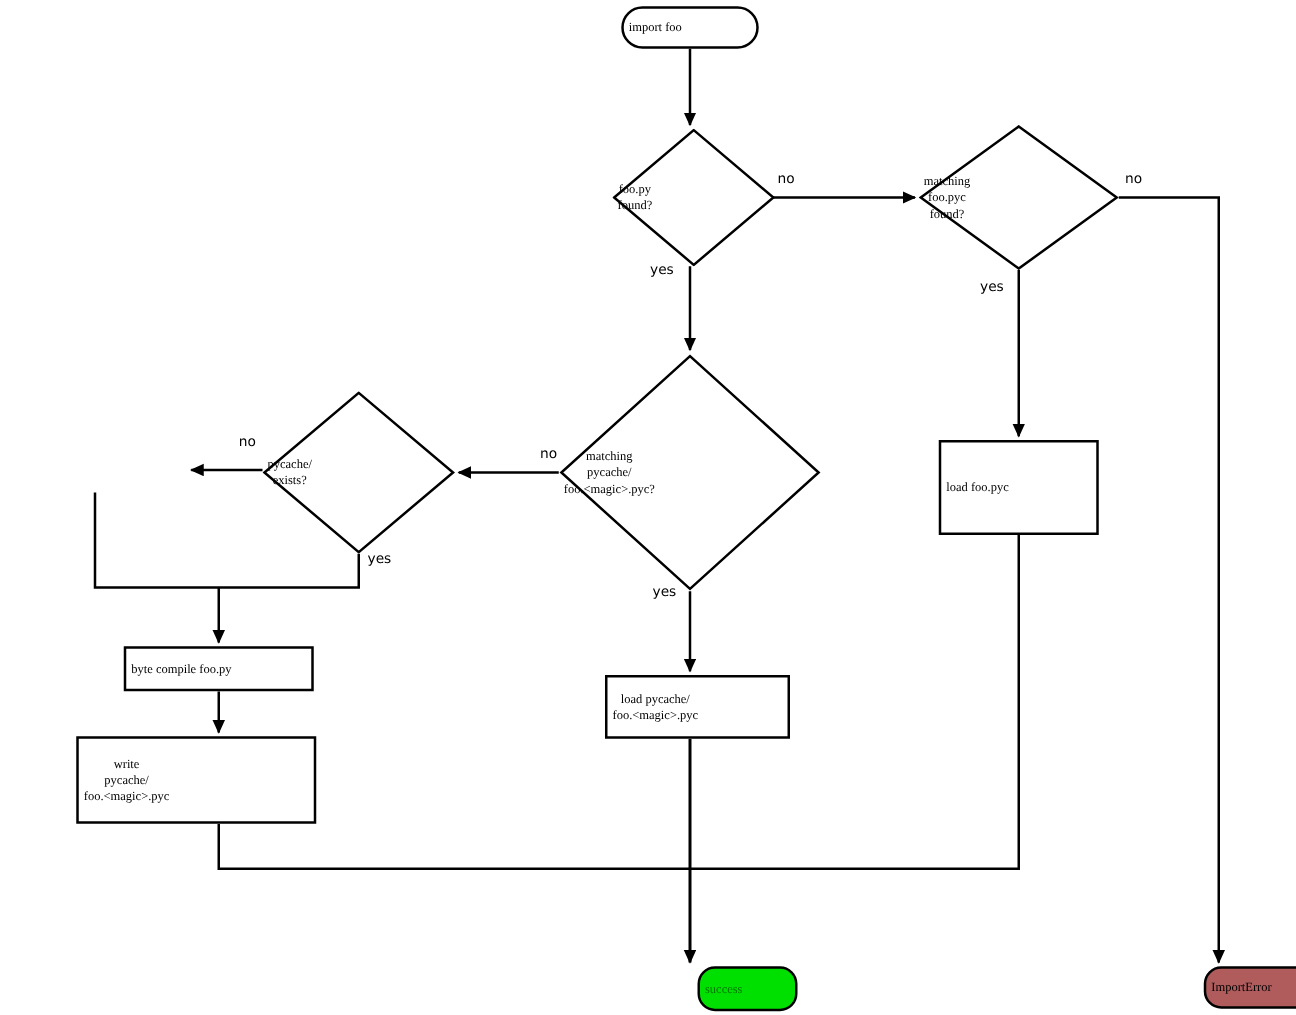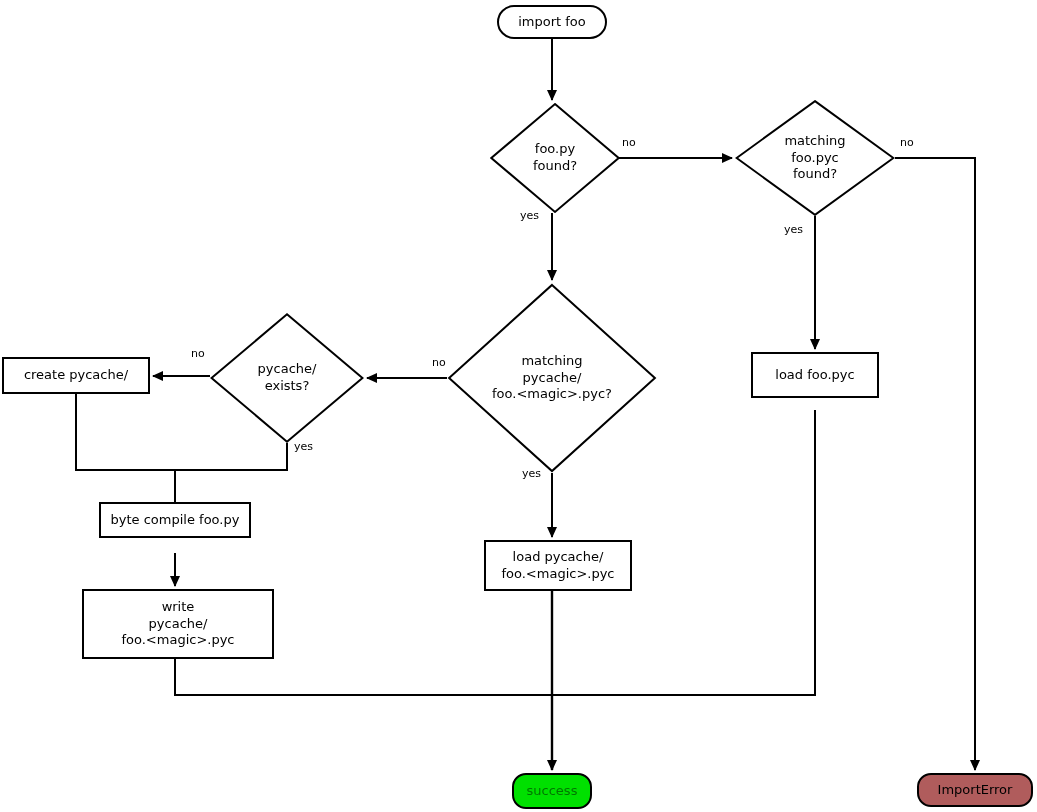--- a/index.html
+++ b/index.html
@@ -4,25 +4,25 @@
 <style>
   * { box-sizing: border-box; margin: 0; padding: 0; }
   html, body { background: #ffffff; }
   body { font-family: "DejaVu Sans", "Liberation Sans", sans-serif; color: #000; }
   .canvas { position: relative; width: 1037px; height: 812px; background: #ffffff; overflow: hidden; }
 
   .edges { position: absolute; left: 0; top: 0; }
   .edge { fill: none; stroke: #000; stroke-width: 2; }
   .edge.bold { stroke-width: 2.4; }
 
-  .node { position: absolute; display: flex; align-items: center; justify-content: center;
-          text-align: center; font-size: 13px; line-height: 1.3; color: #000; }
+  .node { position: absolute; display: flex; align-items: center; 
+          text-align: center; font-size: 10px; line-height: 1.3; color: #000; font-family: Liberation Serif, serif; }
   .rect { background: #fff; border: 2px solid #000; }
   .pill { background: #fff; border: 2px solid #000; border-radius: 17px; }
-  .terminal { border: 2px solid #000; border-radius: 14px; }
+  .terminal { border: 2px solid #000; border-radius: 14px; margin-left: 46px; }
   .diamond { background: transparent; }
   .diamond-shape { position: absolute; left: 0; top: 0; width: 100%; height: 100%; }
   .diamond-shape polygon { fill: #ffffff; stroke: #000; stroke-width: 2; vector-effect: non-scaling-stroke; }
   .node-label { position: relative; white-space: pre-line; padding: 0 4px; }
 
   .edge-label { position: absolute; font-size: 11px; color: #000; background: #fff; padding: 0 1px; }
 </style>
 </head>
 <body>
 
@@ -81,33 +81,30 @@
   </div>
 
   <div class="node diamond" style="left:210px;top:313px;width:154px;height:130px">
     <svg class="diamond-shape" viewBox="0 0 100 100" preserveAspectRatio="none">
       <polygon points="50,1 99,50 50,99 1,50"></polygon>
     </svg>
     <span class="node-label">pycache/
 exists?</span>
   </div>
 
-  <div class="node rect" style="left:2px;top:357px;width:148px;height:37px">
-    <span class="node-label">create pycache/</span>
-  </div>
 
-  <div class="node rect" style="left:751px;top:352px;width:128px;height:46px">
+  <div class="node rect" style="left:751px;top:352px;width:128px;height:76px">
     <span class="node-label">load foo.pyc</span>
   </div>
 
-  <div class="node rect" style="left:99px;top:502px;width:152px;height:36px">
+  <div class="node rect" style="left:99px;top:517px;width:152px;height:36px">
     <span class="node-label">byte compile foo.py</span>
   </div>
 
-  <div class="node rect" style="left:82px;top:589px;width:192px;height:70px">
+  <div class="node rect" style="left:61px;top:589px;width:192px;height:70px">
     <span class="node-label">write
 pycache/
 foo.&lt;magic&gt;.pyc</span>
   </div>
 
   <div class="node rect" style="left:484px;top:540px;width:148px;height:51px">
     <span class="node-label">load pycache/
 foo.&lt;magic&gt;.pyc</span>
   </div>
 

